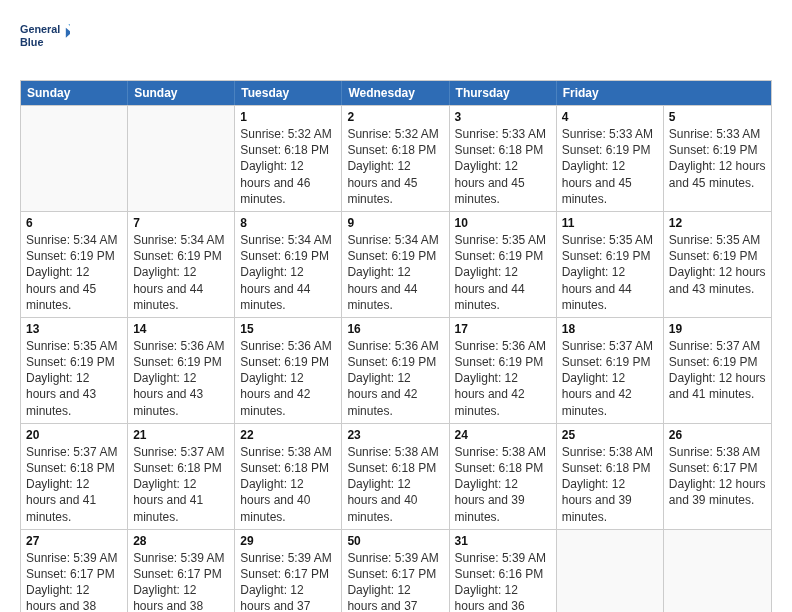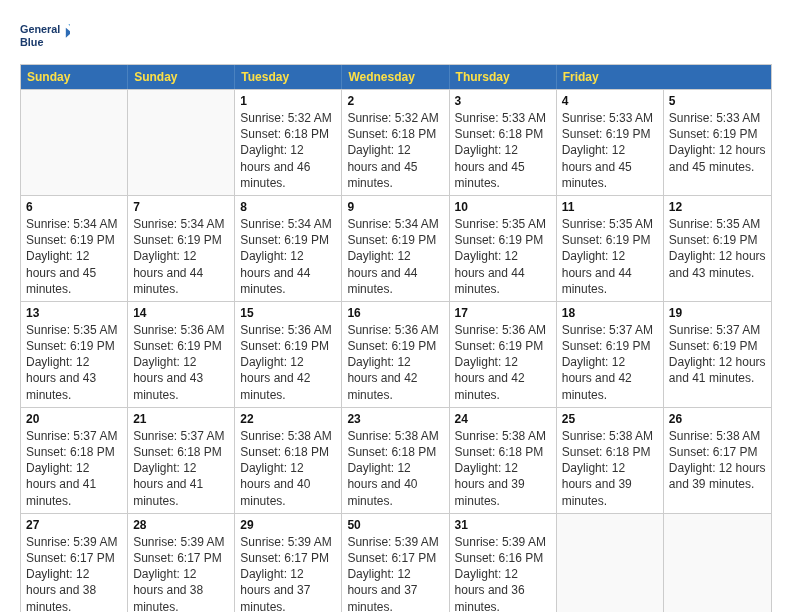--- a/index.html
+++ b/index.html
@@ -14,21 +14,21 @@
       width: 792px;
       height: 612px;
       padding: 16px 20px 12px 20px;
       display: flex;
       flex-direction: column;
     }
     .header {
       display: flex;
       justify-content: space-between;
       align-items: center;
-      margin-bottom: 8px;
+      margin-bottom: 24px;
     }
     .logo {
       display: flex;
       align-items: center;
       gap: 4px;
     }
     .title-block {
       text-align: right;
     }
     .month-title {
@@ -47,21 +47,21 @@
       display: flex;
       flex-direction: column;
       border: 1px solid #ccc;
     }
     .day-headers {
       display: grid;
       grid-template-columns: repeat(7, 1fr);
       background: #2e6cb5;
     }
     .day-header {
-      color: #fde047;
+      color: #ffffff;
       font-size: 12px;
       font-weight: bold;
       padding: 5px 6px;
       text-align: left;
       border-right: 1px solid #4a82c0;
     }
     .day-header:last-child { border-right: none; }
     .calendar-body {
       flex: 1;
       display: flex;

